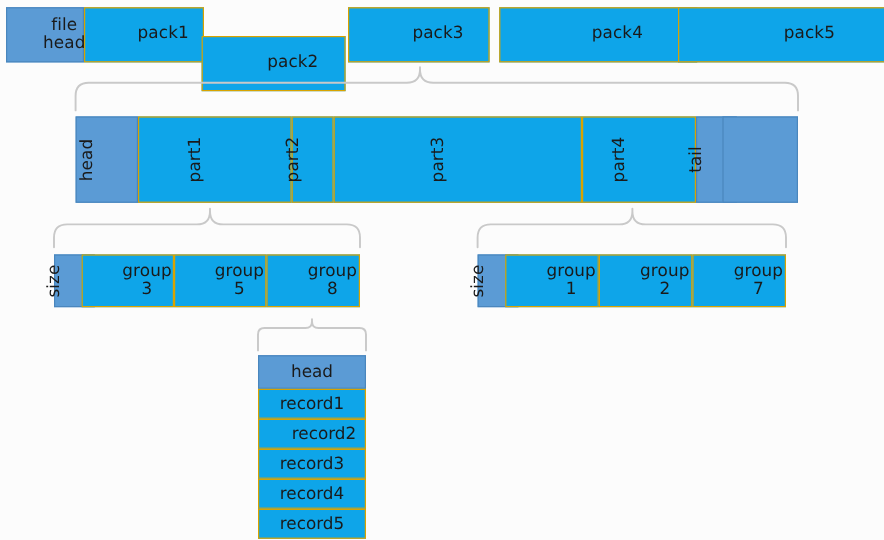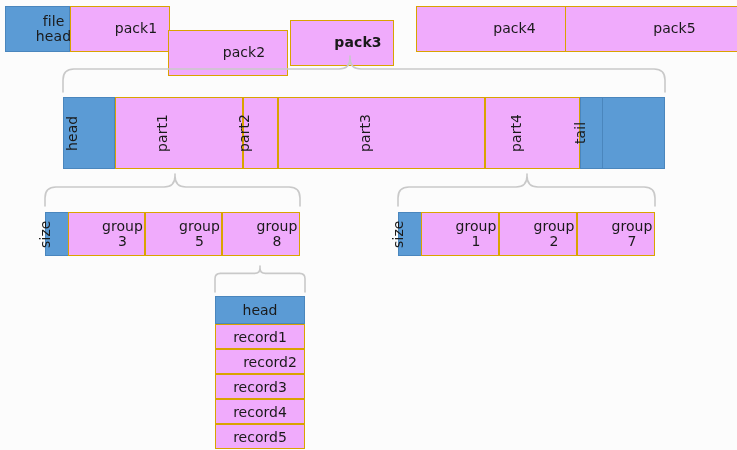--- a/index.html
+++ b/index.html
@@ -20,21 +20,21 @@
     display:flex;
     align-items:center;
     justify-content:center;
     text-align:center;
     font-size:14px;
     line-height:1.08;
     white-space:pre-line;
     letter-spacing:.1px;
     padding-left:32px;
   }
-  .orange{background:#f0abfc;border:1px solid #d9a300;}
+  .orange{background:#0ea5e9;border:1px solid #d9a300;}
   .blue{background:#5b9bd5;border:1px solid #4a86bd;}
   .vert{writing-mode:vertical-rl;transform:rotate(180deg);}
 
   
   .brace{position:absolute;}
   .brace svg{display:block;overflow:visible;}
   .brace path{fill:none;stroke:#c9c9c9;stroke-width:1.6;stroke-linecap:round;}
   
   .grow{height:44px;top:212px;}
   
@@ -44,21 +44,21 @@
 </head>
 <body>
 
 <div class="canvas">
 
   <div id="row1-wrap">
     <div class="cell blue" id="r1c0" style="left: 5px; width: 65px; top: 6px; height: 46px;">file
 head</div>
     <div class="cell orange" id="r1c1" style="left: 70px; width: 100px; top: 6px; height: 46px;">pack1</div>
     <div class="cell orange" id="r1c2" style="left: 168px; width: 120px; top: 6px; height: 46px; margin-top: 24px;">pack2</div>
-    <div class="cell orange" id="r1c3" style="left: 290px; width: 104px; top: 20px; height: 46px; font-weight: bold;">pack3</div>
+    <div class="cell orange" id="r1c3" style="left: 290px; width: 118px; top: 6px; height: 46px;">pack3</div>
     <div class="cell orange" id="r1c4" style="left: 416px; width: 165px; top: 6px; height: 46px;">pack4</div>
     <div class="cell orange" id="r1c5" style="left: 565px; width: 187px; top: 6px; height: 46px;">pack5</div>
   </div>
 
   <div class="brace" id="brace0" style="left: 63px; top: 56px; width: 602px; height: 36px;">
       <svg width="602" height="36">
         <path d="M 0 36 V 24 Q 0 13 11 13 H 276 Q 287 13 287 2 V 0 M 287 0 V 2 Q 287 13 298 13 H 591 Q 602 13 602 24 V 36"></path>
       </svg>
     </div>
 

